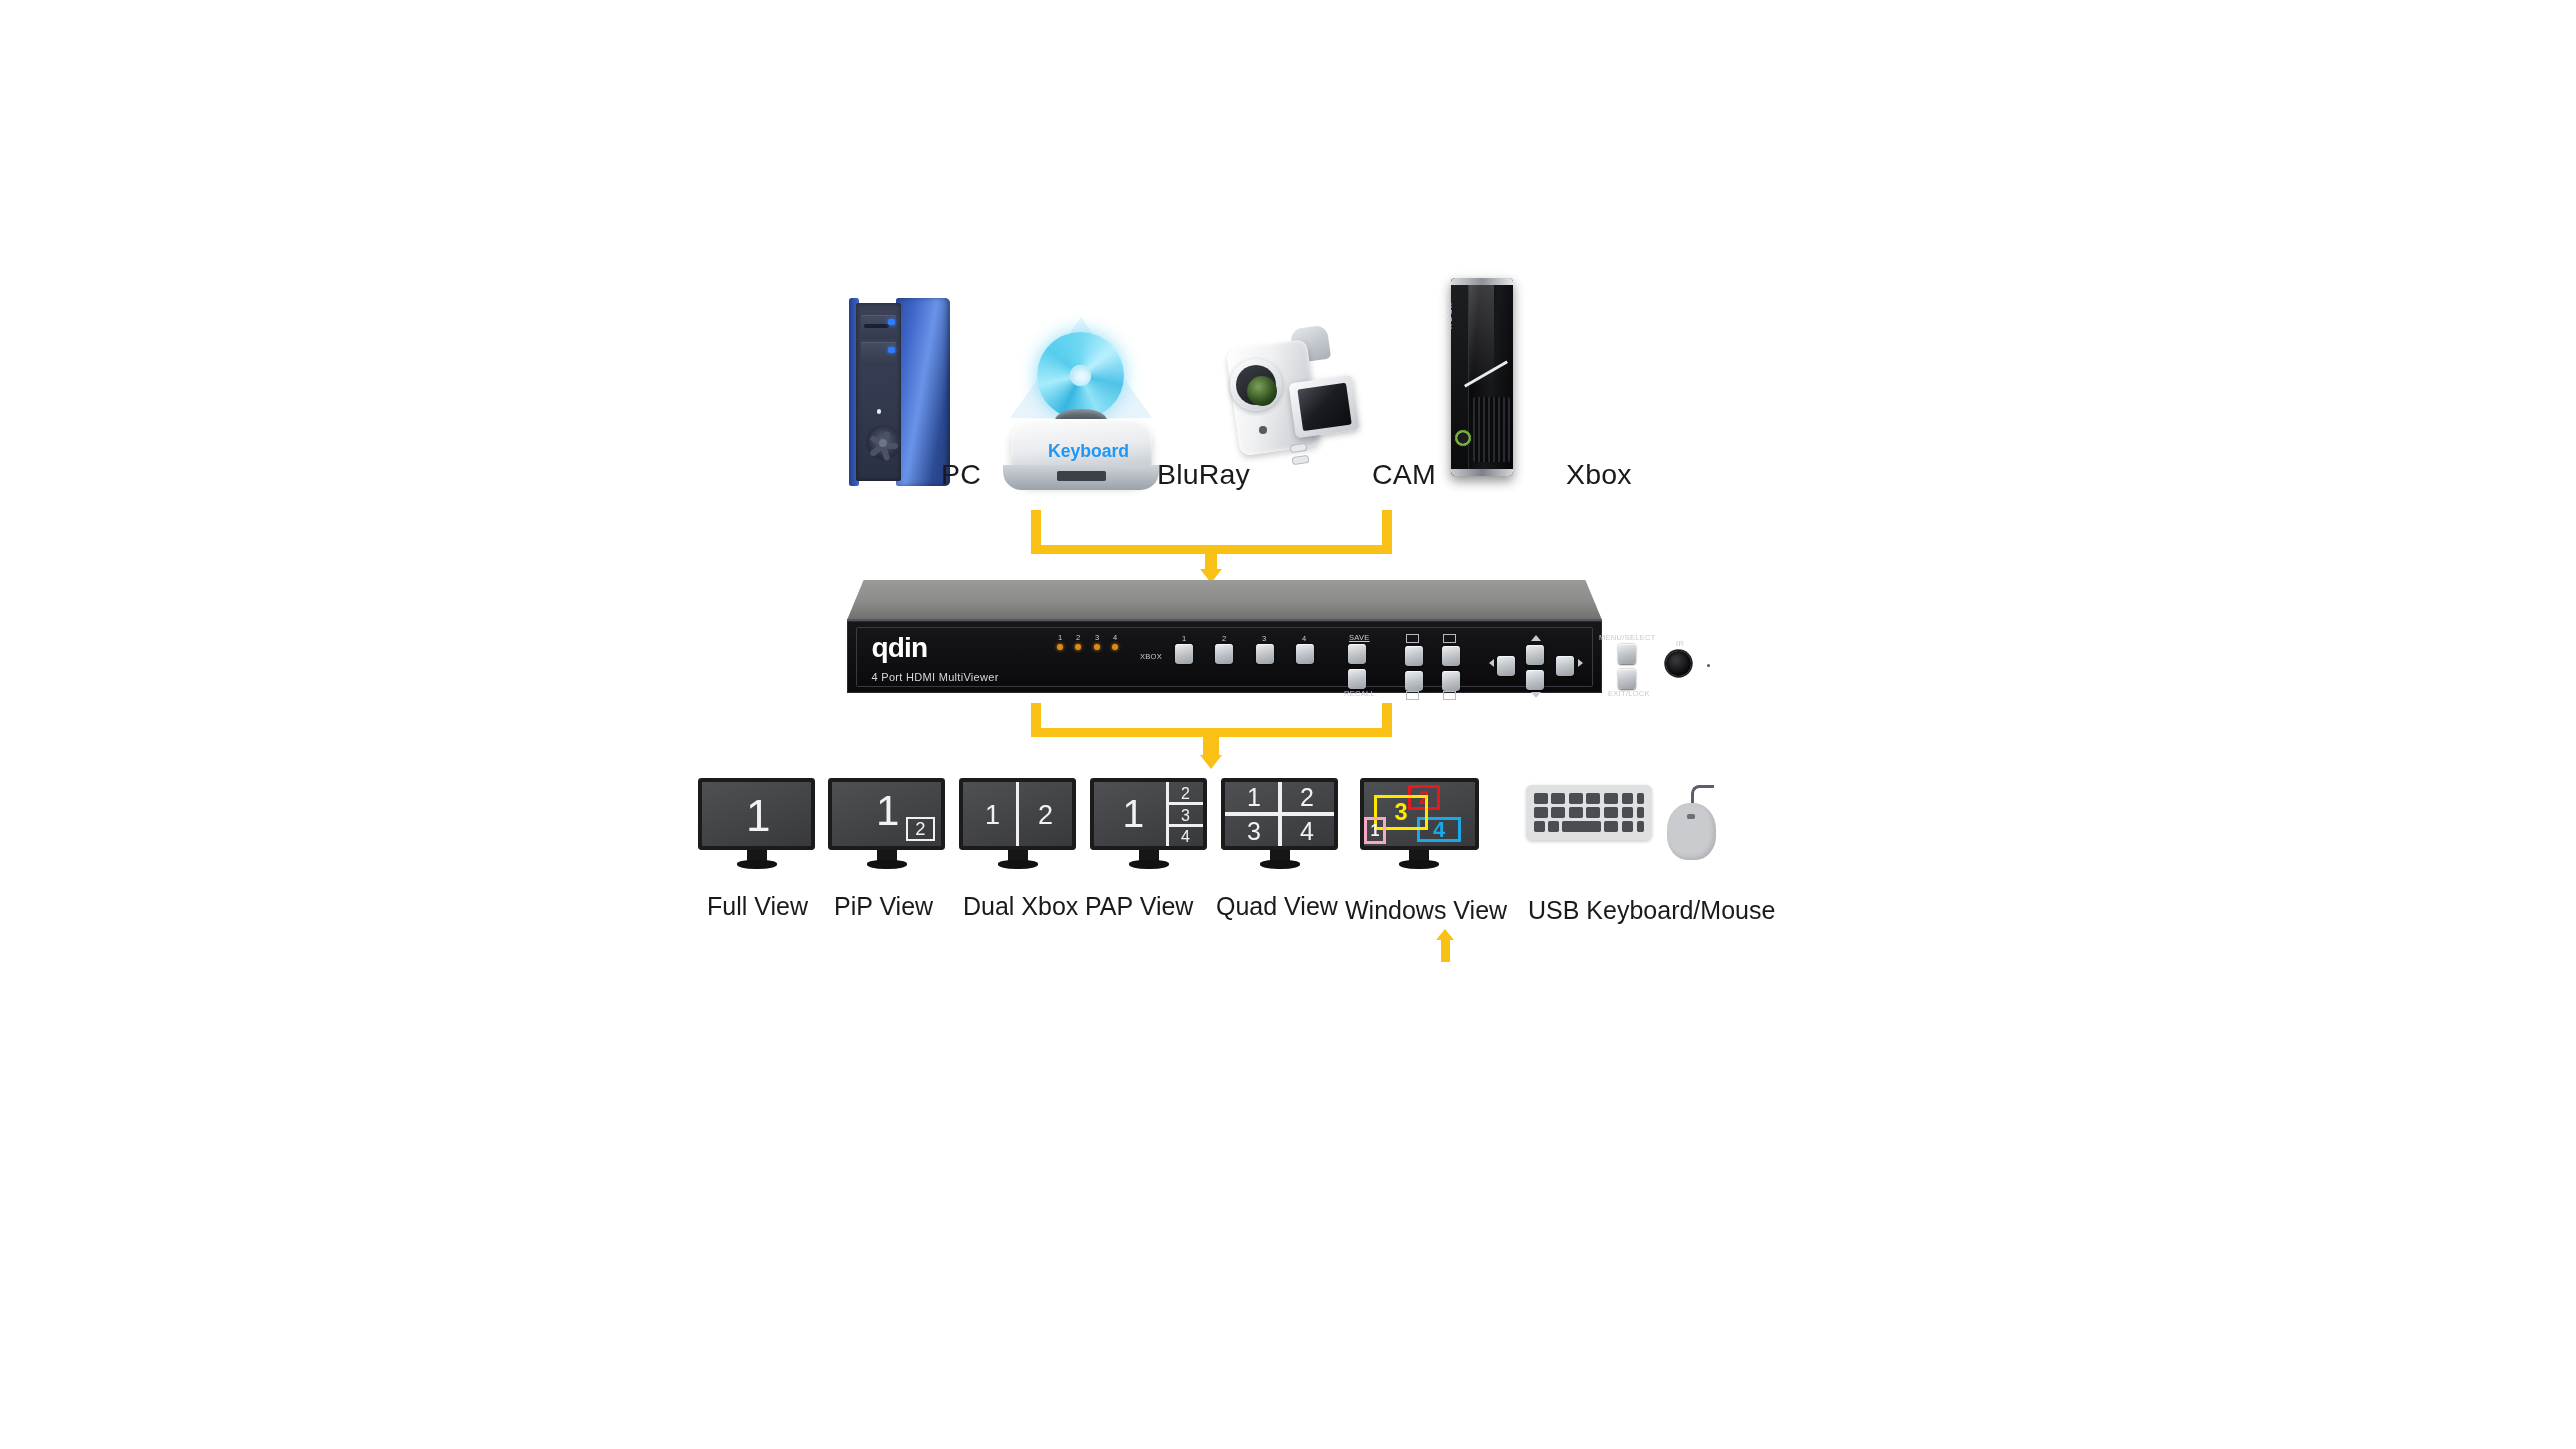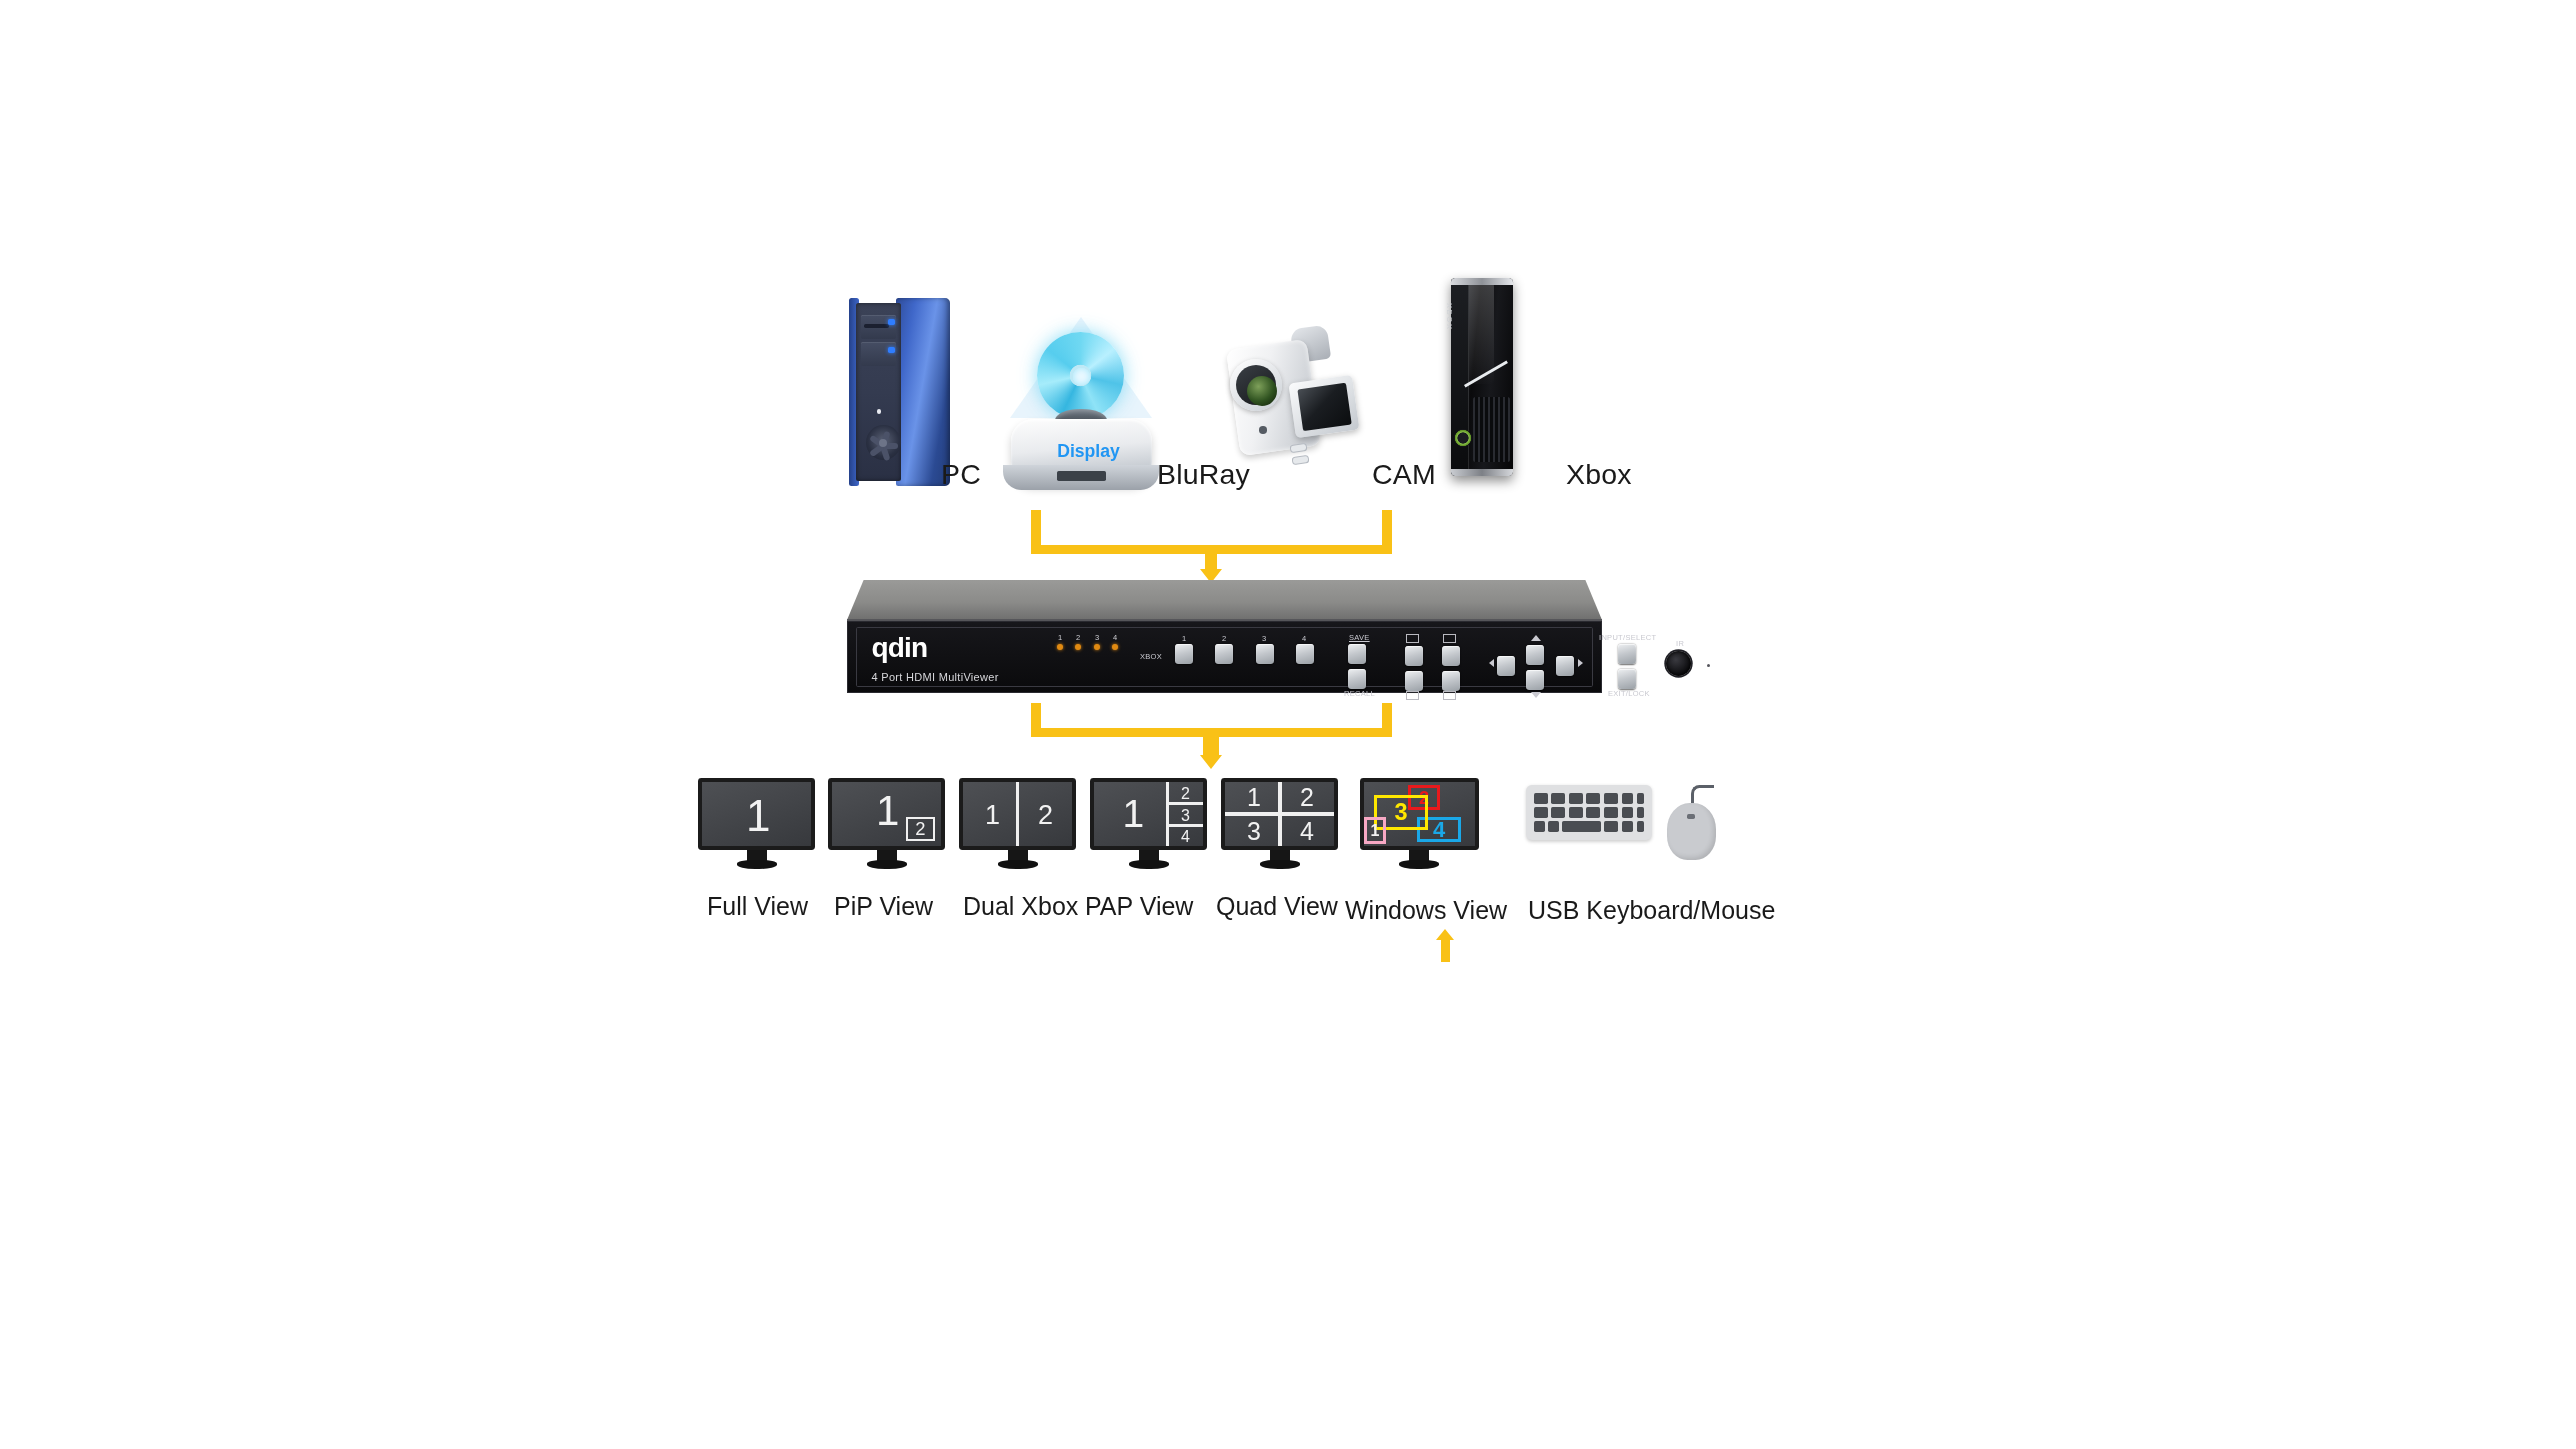--- a/index.html
+++ b/index.html
@@ -190,21 +190,21 @@
     </div>
   </div>
   <div class="abs src-label" style="left:941px;top:458px;">PC</div>
 
   <div class="abs" style="left:1003px;top:317px;width:156px;height:168px;">
     <div class="br-beam" style="left:6.7px;top:0;"></div>
     <div class="br-disc" style="left:34px;top:15px;"></div>
     <div class="br-hole" style="left:78px;top:59px;"></div>
     <div class="br-spindle" style="left:52px;top:92px;"></div>
     <div class="br-body" style="left:7.5px;top:102px;"></div>
-    <div class="br-text" style="left:7.5px;top:124px;">Display</div>
+    <div class="br-text" style="left:7.5px;top:124px;">Keyboard</div>
     <div class="br-base" style="left:0px;top:148px;"></div>
     <div class="br-panel" style="left:54px;top:154px;"></div>
   </div>
   <div class="abs src-label" style="left:1157px;top:458px;">BluRay</div>
 
   <div class="abs" style="left:1220px;top:327px;width:159px;height:151px;">
     <div class="cam-top" style="left:72px;top:0px;"></div>
     <div class="cam-body" style="left:13.4px;top:17px;"></div>
     <div class="cam-lens-o" style="left:10px;top:32px;">
       <div class="cam-lens-m">
@@ -286,21 +286,21 @@
 
       <div class="mv-tri" style="left:641px;top:37px;border-top:4.2px solid transparent;border-bottom:4.2px solid transparent;border-right:5.9px solid #c9c9d0;"></div>
       <div class="mv-btn" style="left:649px;top:34px;"></div>
       <div class="mv-tri" style="left:683px;top:13.4px;border-left:5px solid transparent;border-right:5px solid transparent;border-bottom:6.7px solid #c9c9d0;"></div>
       <div class="mv-btn" style="left:678px;top:22.6px;"></div>
       <div class="mv-btn" style="left:678px;top:48px;"></div>
       <div class="mv-tri" style="left:683px;top:70px;border-left:5px solid transparent;border-right:5px solid transparent;border-top:6.7px solid #c9c9d0;"></div>
       <div class="mv-btn" style="left:708px;top:34px;"></div>
       <div class="mv-tri" style="left:730px;top:37px;border-top:4.2px solid transparent;border-bottom:4.2px solid transparent;border-left:5.9px solid #c9c9d0;"></div>
 
-      <div class="mv-cap" style="left:751px;top:11px;">INPUT/SELECT</div>
+      <div class="mv-cap" style="left:751px;top:11px;">MENU/SELECT</div>
       <div class="mv-btn" style="left:770px;top:22px;"></div>
       <div class="mv-btn" style="left:770px;top:47px;"></div>
       <div class="mv-cap" style="left:760px;top:67px;">EXIT/LOCK</div>
 
       <div class="mv-cap" style="left:828px;top:17px;">IR</div>
       <div class="mv-ir" style="left:818px;top:28.5px;"></div>
       <div class="mv-irdot" style="left:859px;top:42px;"></div>
     </div>
   </div>
 

